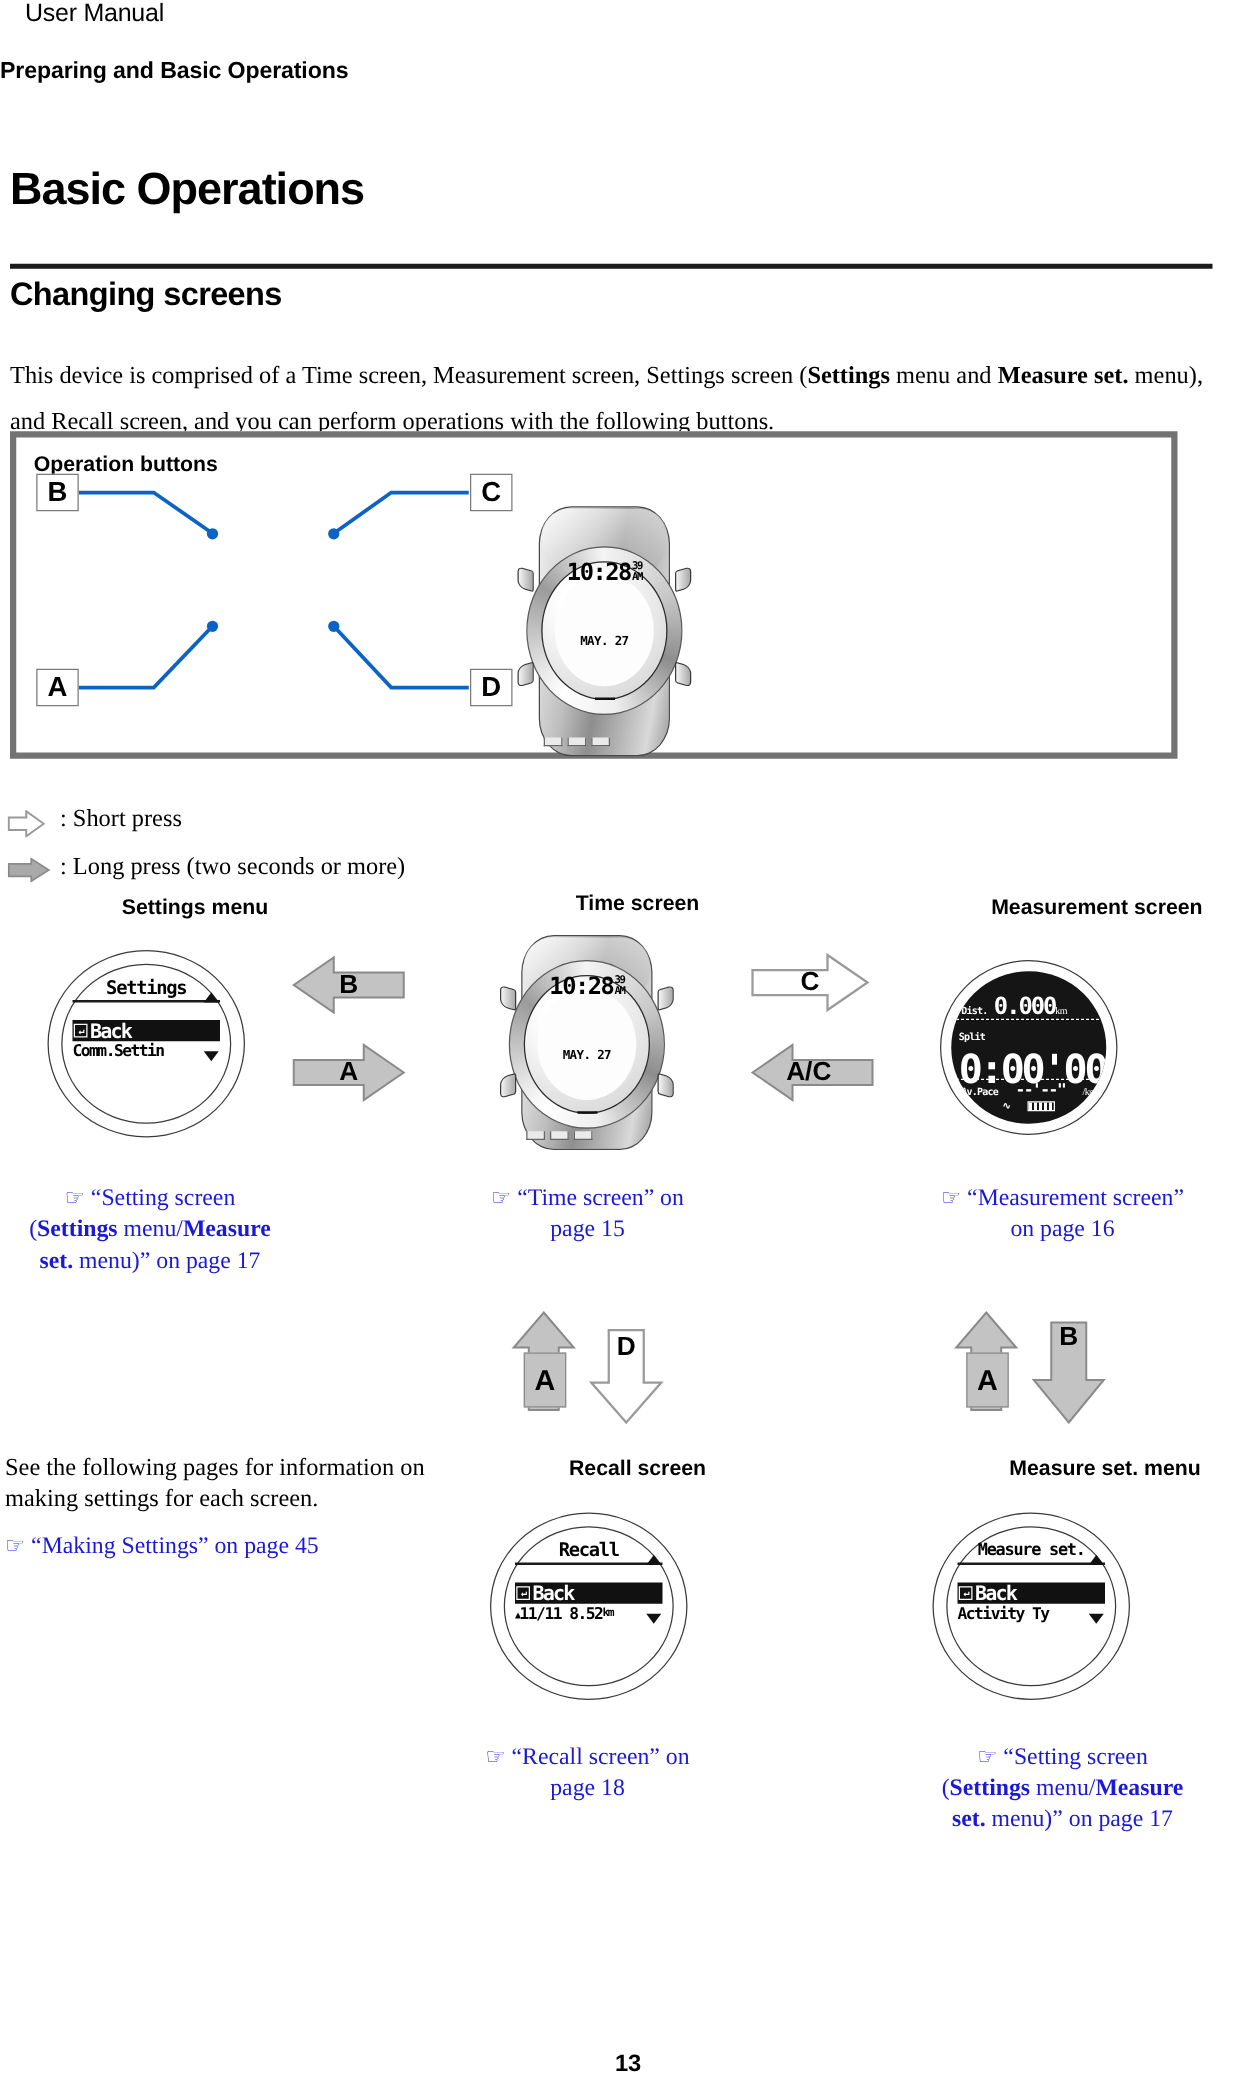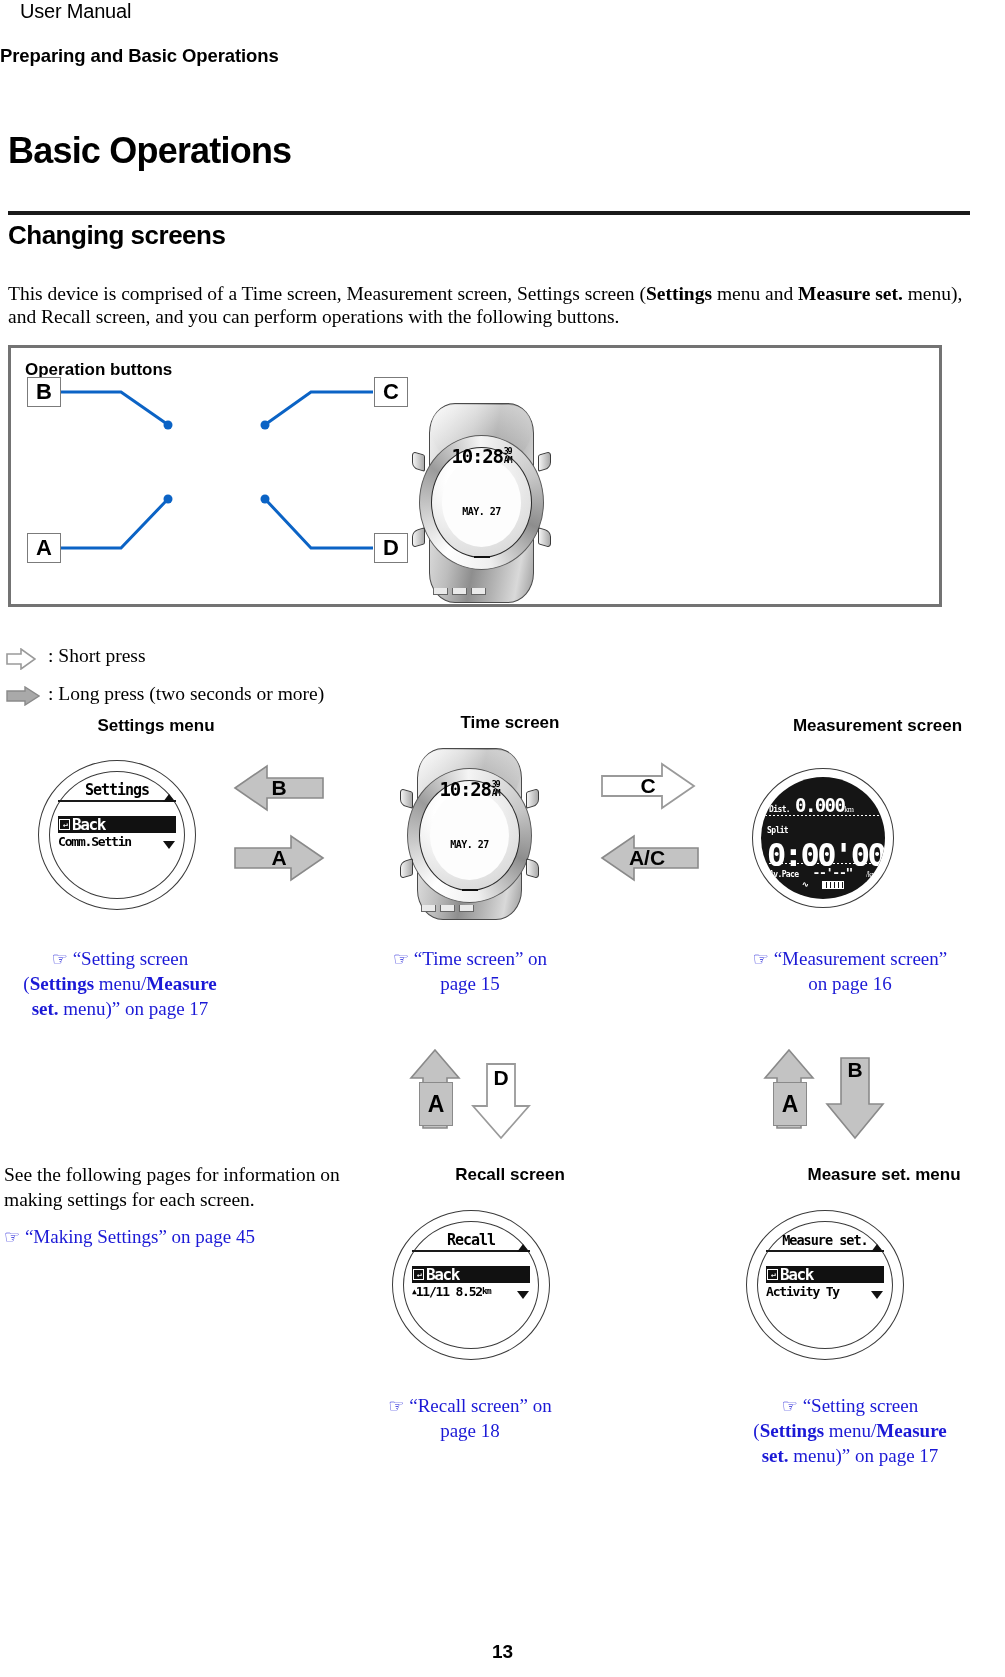--- a/index.html
+++ b/index.html
@@ -35,28 +35,28 @@
   .rule {
     position:absolute; left:8px; top:211px; width:962px; height:4px; background:#1a1a1a;
   }
   .h2 {
     position:absolute; left:8px; top:220px;
     font-family:"Liberation Sans", sans-serif;
     font-size:26px; font-weight:700; letter-spacing:-0.5px;
   }
   .intro {
     position:absolute; left:8px; top:282px; width:960px;
-    font-size:19.5px; line-height:23px; text-align:left;
+    font-size:19.5px; line-height:37px; text-align:left;
   }
   .intro b { font-weight:700; }
 
   
   .opbox {
     position:absolute; left:8px; top:345px; width:934px; height:262px;
-    border:3px solid #737373; background:#fff;
+    border:5px solid #737373; background:#fff;
   }
   .opbox-title {
     position:absolute; left:14px; top:12px;
     font-family:"Liberation Sans", sans-serif;
     font-size:17px; font-weight:700;
   }
   
   .bigwatch { position:absolute; left:398px; top:55px; width:145px; height:200px; }
   .bw-band {
     position:absolute; left:20px; top:0; width:105px; height:200px;

